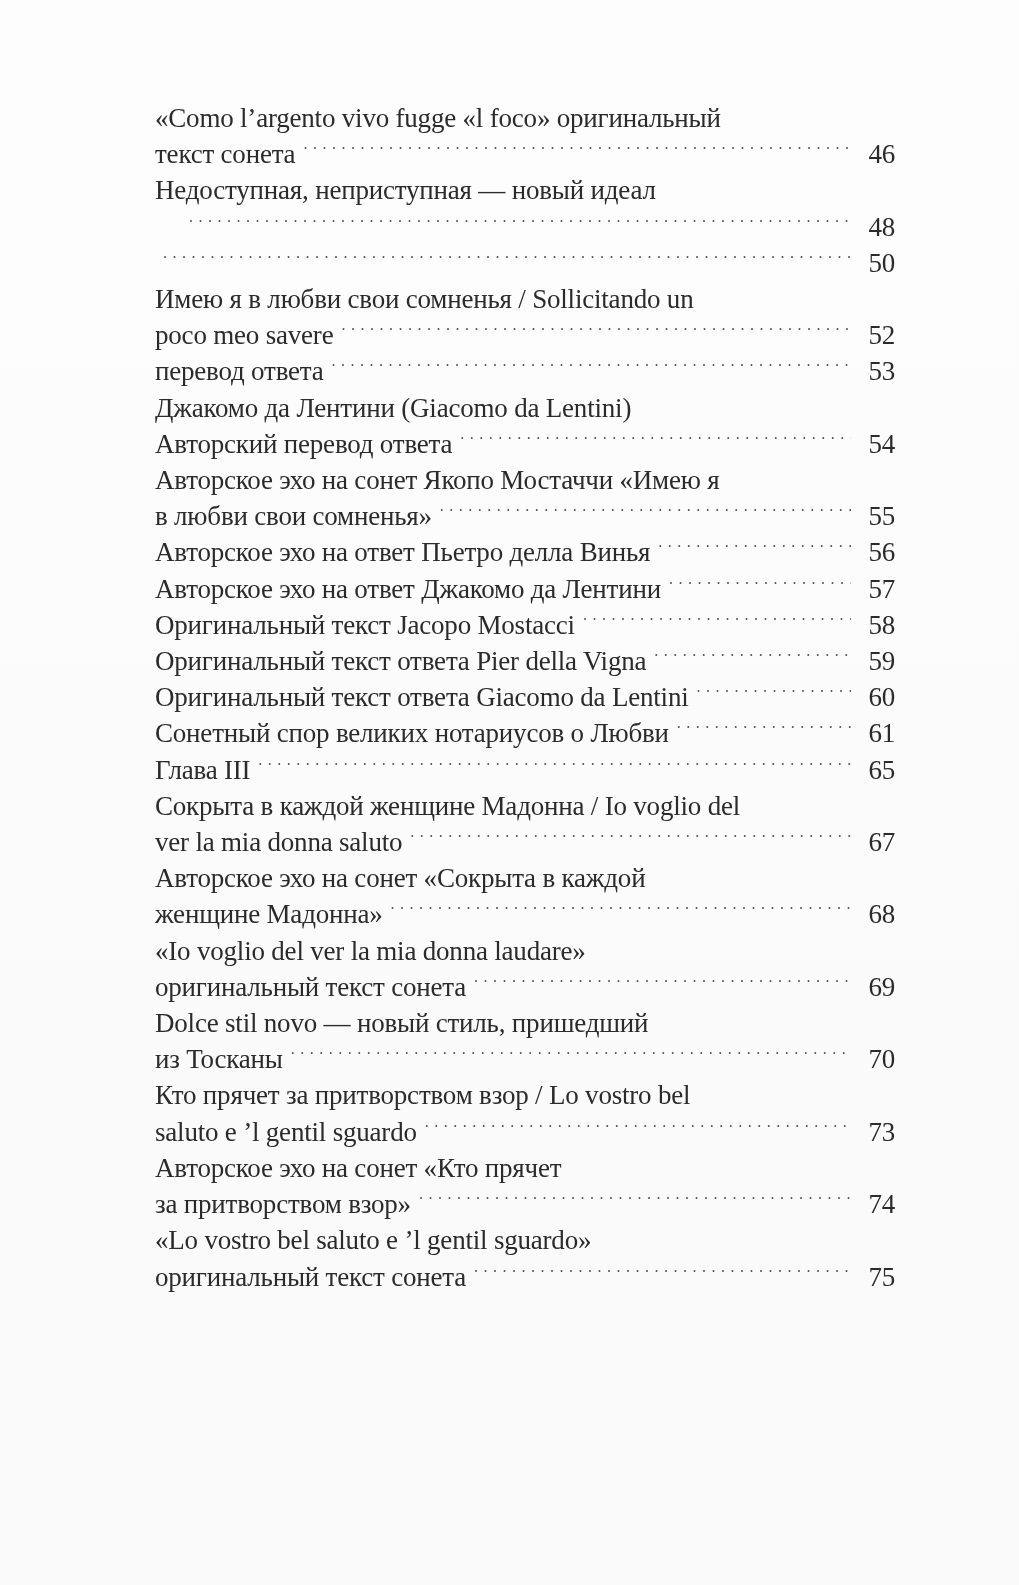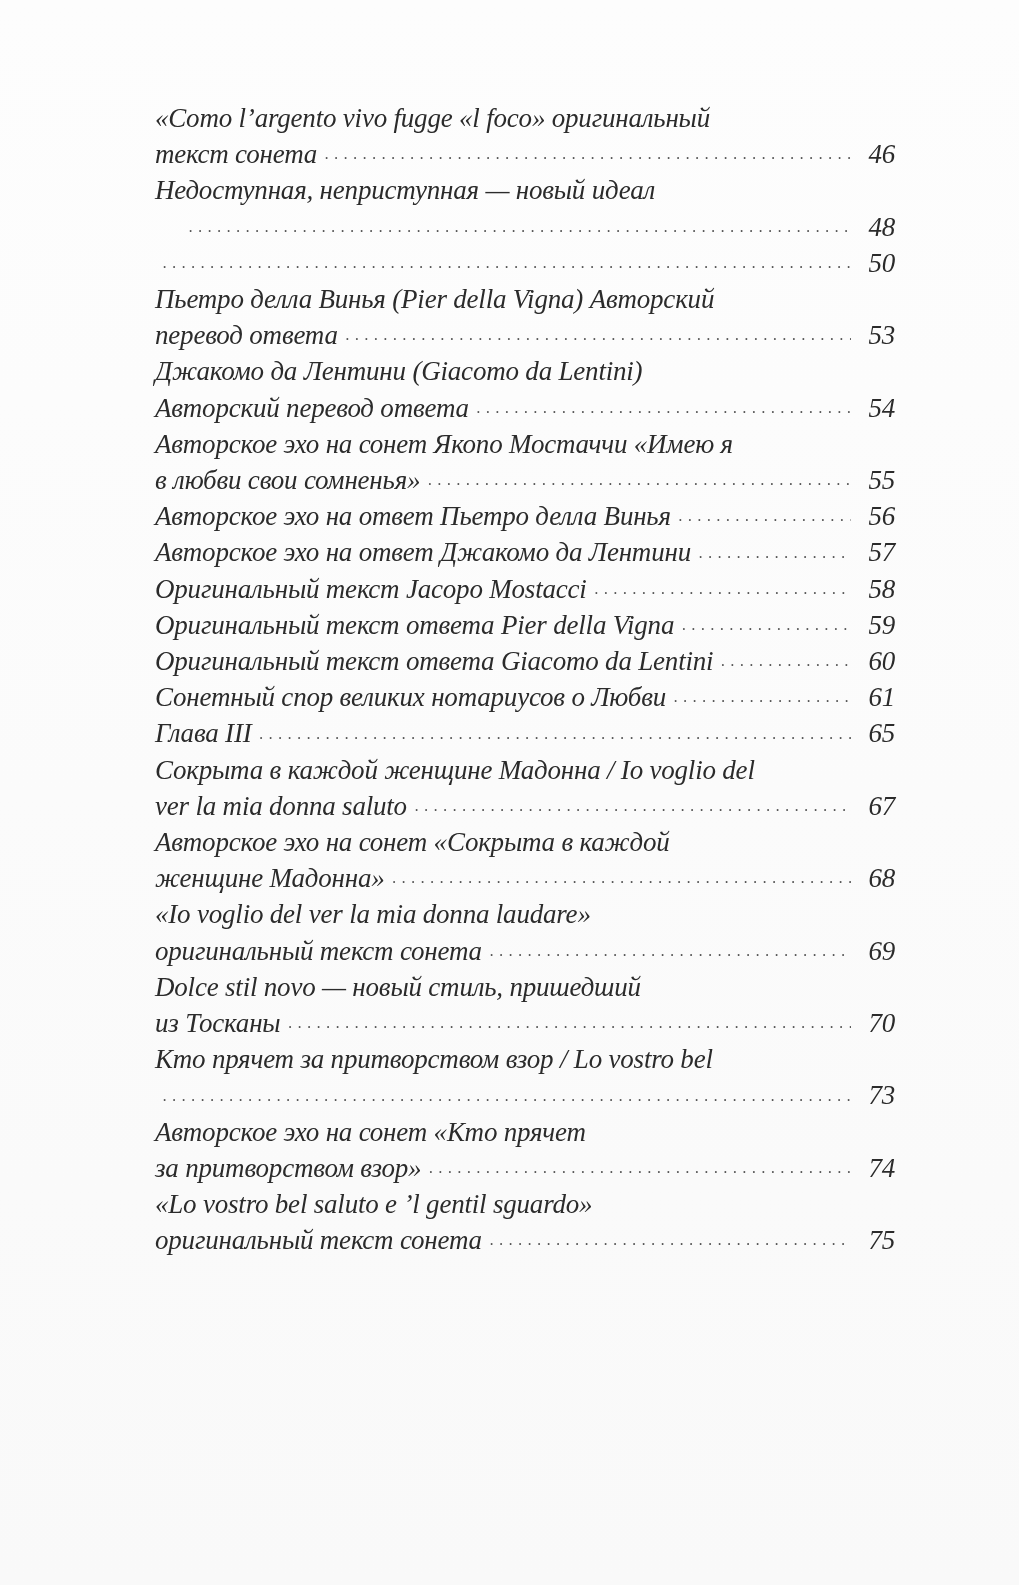--- a/index.html
+++ b/index.html
@@ -13,42 +13,41 @@
       position: relative;
       overflow: hidden;
       font-family: "Liberation Serif", "DejaVu Serif", serif;
       color: #2b2b2b;
     }
     .page {
       position: absolute;
       left: 0; top: 0;
       width: 1019px; height: 1585px;
       background: linear-gradient(180deg, #fdfdfd 0%, #fbfbfb 50%, #f9f9f9 100%);
-      font-style: italic;
     }
     .toc {
       position: absolute;
       left: 155px;
       top: 100px;
       width: 740px;
     }
     .entry {
       position: relative;
       font-size: 27px;
       line-height: 36.2px;
       letter-spacing: -0.2px;
     }
     .entry.indent .lines { padding-left: 26px; }
     .line {
       display: block;
       white-space: nowrap;
     }
     .last-line {
       display: flex;
-      align-items: center;
+      align-items: flex-start;
       white-space: nowrap;
     }
     .last-line .text { flex: 0 0 auto; }
     .leader {
       flex: 1 1 auto;
       margin: 0 10px 0 8px;
       overflow: hidden;
       color: #555;
       letter-spacing: 3.2px;
       font-size: 16px;
@@ -100,24 +99,33 @@
 
     <div class="entry">
       <div class="lines">
         <div class="last-line">
           <span class="leader"></span>
           <span class="pg">50</span>
         </div>
       </div>
     </div>
 
-
-    <div class="entry">
-      <div class="lines">
-        <span class="line">Пьетро делла Винья (Pier della Vigna) Авторский</span>
+    <div class="entry">
+      <div class="lines">
+        <span class="line">Имею я в любви свои сомненья / Sollicitando un</span>
+        <div class="last-line">
+          <span class="text">poco meo savere</span>
+          <span class="leader"></span>
+          <span class="pg">52</span>
+        </div>
+      </div>
+    </div>
+
+    <div class="entry">
+      <div class="lines">
         <div class="last-line">
           <span class="text">перевод ответа</span>
           <span class="leader"></span>
           <span class="pg">53</span>
         </div>
       </div>
     </div>
 
     <div class="entry">
       <div class="lines">
@@ -252,20 +260,21 @@
           <span class="leader"></span>
           <span class="pg">70</span>
         </div>
       </div>
     </div>
 
     <div class="entry">
       <div class="lines">
         <span class="line">Кто прячет за притворством взор / Lo vostro bel</span>
         <div class="last-line">
+          <span class="text">saluto e ’l gentil sguardo</span>
           <span class="leader"></span>
           <span class="pg">73</span>
         </div>
       </div>
     </div>
 
     <div class="entry">
       <div class="lines">
         <span class="line">Авторское эхо на сонет «Кто прячет</span>
         <div class="last-line">

